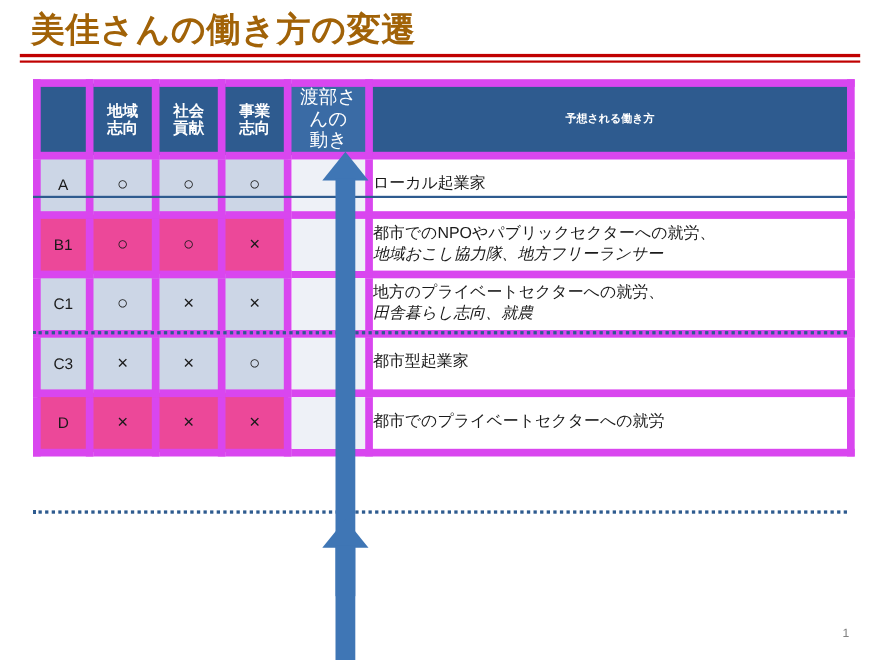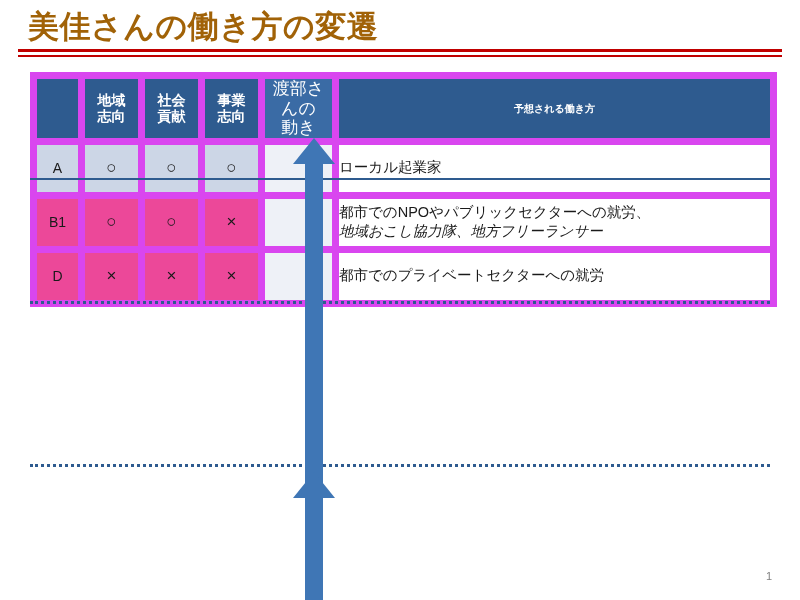--- a/index.html
+++ b/index.html
@@ -219,22 +219,43 @@
           <td class="axis">×</td>
           <td class="arrowcell"></td>
           <td class="desc">
             <span>都市でのNPOやパブリックセクターへの就労、</span>
             <span class="l2">地域おこし協力隊、地方フリーランサー</span>
           </td>
         </tr>
 
 
 
-
-
+        <tr class="band-a">
+          <td class="code">C1</td>
+          <td class="axis">○</td>
+          <td class="axis">×</td>
+          <td class="axis">×</td>
+          <td class="arrowcell"></td>
+          <td class="desc">
+            <span>地方のプライベートセクターへの就労、</span>
+            <span class="l2">田舎暮らし志向、就農</span>
+          </td>
+        </tr>
+
+
+        <tr class="band-a">
+          <td class="code">C3</td>
+          <td class="axis">×</td>
+          <td class="axis">×</td>
+          <td class="axis">○</td>
+          <td class="arrowcell"></td>
+          <td class="desc">
+            <span>都市型起業家</span>
+          </td>
+        </tr>
 
         <tr class="band-b">
           <td class="code">D</td>
           <td class="axis">×</td>
           <td class="axis">×</td>
           <td class="axis">×</td>
           <td class="arrowcell"></td>
           <td class="desc">
             <span>都市でのプライベートセクターへの就労</span>
           </td>

